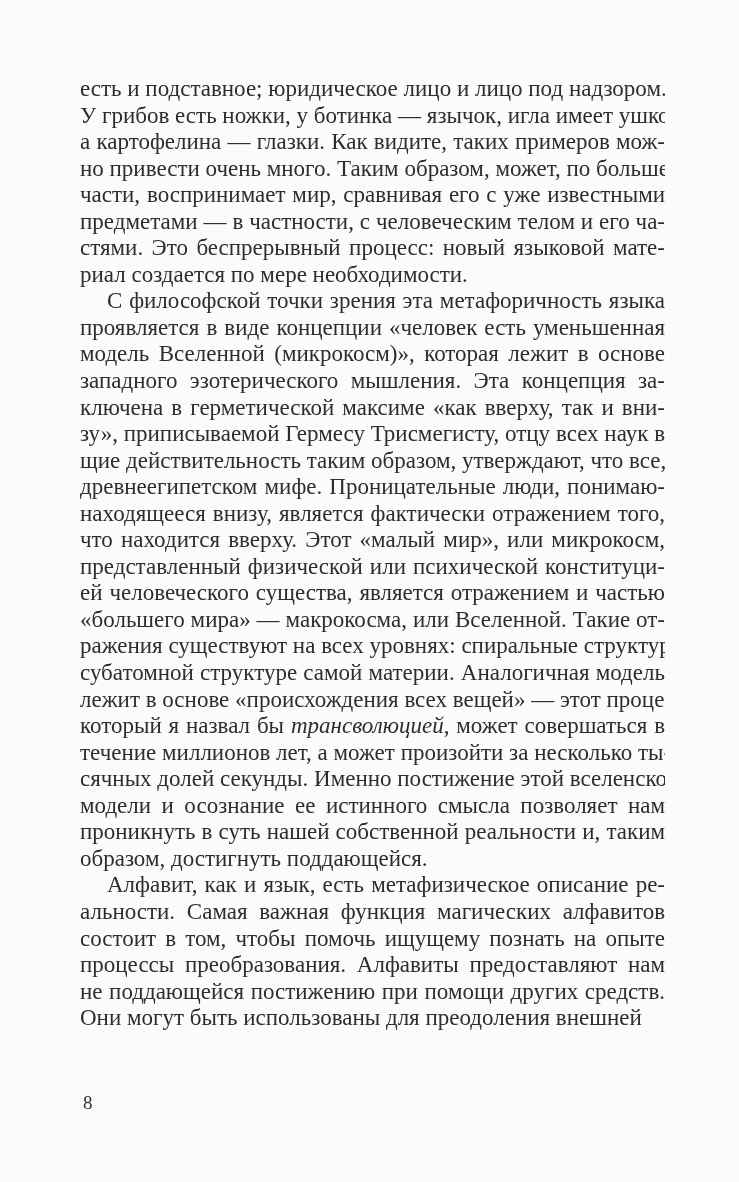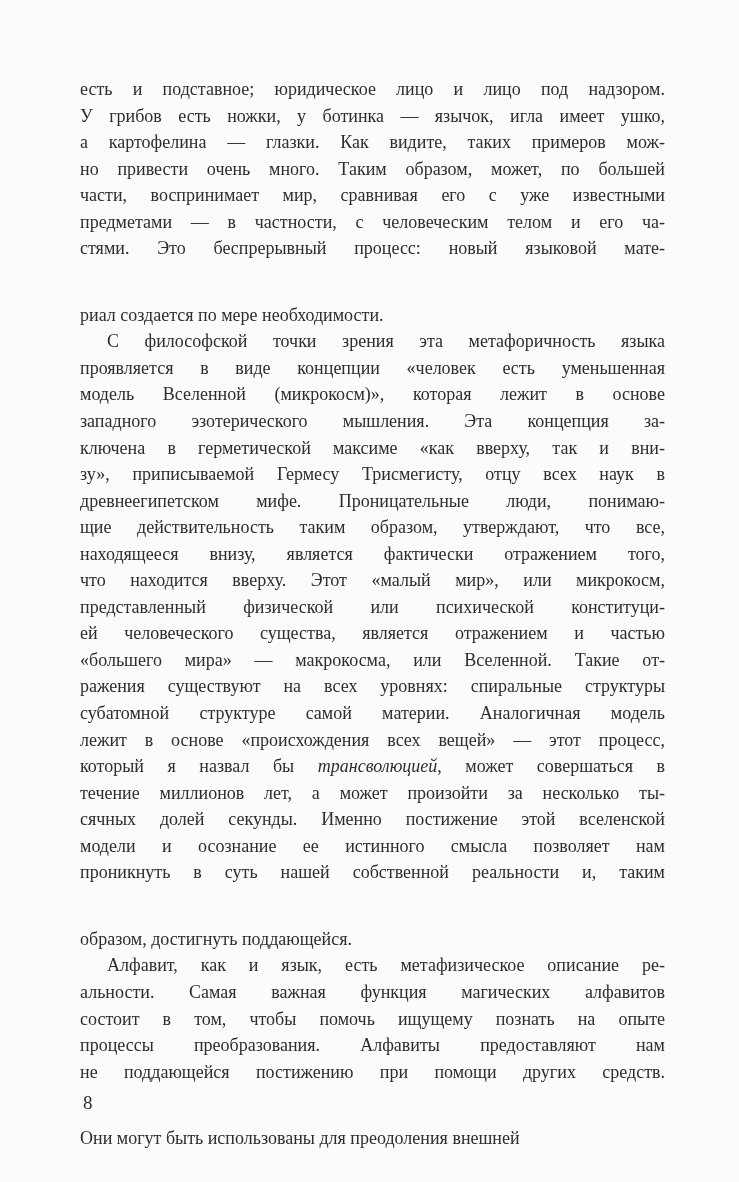--- a/index.html
+++ b/index.html
@@ -14,33 +14,32 @@
   .book-page {
     position: absolute;
     inset: 0;
   }
   .text-block {
     position: absolute;
     left: 80px;
     top: 76px;
     width: 585px;
     color: #2d2d2d;
-    font-size: 18px;
+    font-size: 23px;
   }
   .line {
     line-height: 26.55px;
     height: 26.55px;
     text-align: justify;
     text-align-last: justify;
     white-space: nowrap;
     overflow: hidden;
   }
   .line.last {
     text-align-last: left;
-    margin-top: 40px;
   }
   .line.indent {
     text-indent: 27px;
   }
   .line em { font-style: italic; }
   .page-number {
     position: absolute;
     left: 83px;
     top: 1092px;
     font-size: 19px;
@@ -60,22 +59,22 @@
       <div class="line">части, воспринимает мир, сравнивая его с уже известными</div>
       <div class="line">предметами — в частности, с человеческим телом и его ча-</div>
       <div class="line">стями. Это беспрерывный процесс: новый языковой мате-</div>
       <div class="line last">риал создается по мере необходимости.</div>
       <div class="line indent">С философской точки зрения эта метафоричность языка</div>
       <div class="line">проявляется в виде концепции «человек есть уменьшенная</div>
       <div class="line">модель Вселенной (микрокосм)», которая лежит в основе</div>
       <div class="line">западного эзотерического мышления. Эта концепция за-</div>
       <div class="line">ключена в герметической максиме «как вверху, так и вни-</div>
       <div class="line">зу», приписываемой Гермесу Трисмегисту, отцу всех наук в</div>
+      <div class="line">щие действительность таким образом, утверждают, что все,</div>
       <div class="line">древнеегипетском мифе. Проницательные люди, понимаю-</div>
-      <div class="line">щие действительность таким образом, утверждают, что все,</div>
       <div class="line">находящееся внизу, является фактически отражением того,</div>
       <div class="line">что находится вверху. Этот «малый мир», или микрокосм,</div>
       <div class="line">представленный физической или психической конституци-</div>
       <div class="line">ей человеческого существа, является отражением и частью</div>
       <div class="line">«большего мира» — макрокосма, или Вселенной. Такие от-</div>
       <div class="line">ражения существуют на всех уровнях: спиральные структуры</div>
       <div class="line">субатомной структуре самой материи. Аналогичная модель</div>
       <div class="line">лежит в основе «происхождения всех вещей» — этот процесс,</div>
       <div class="line">который я назвал бы <em>трансволюцией</em>, может совершаться в</div>
       <div class="line">течение миллионов лет, а может произойти за несколько ты-</div>

